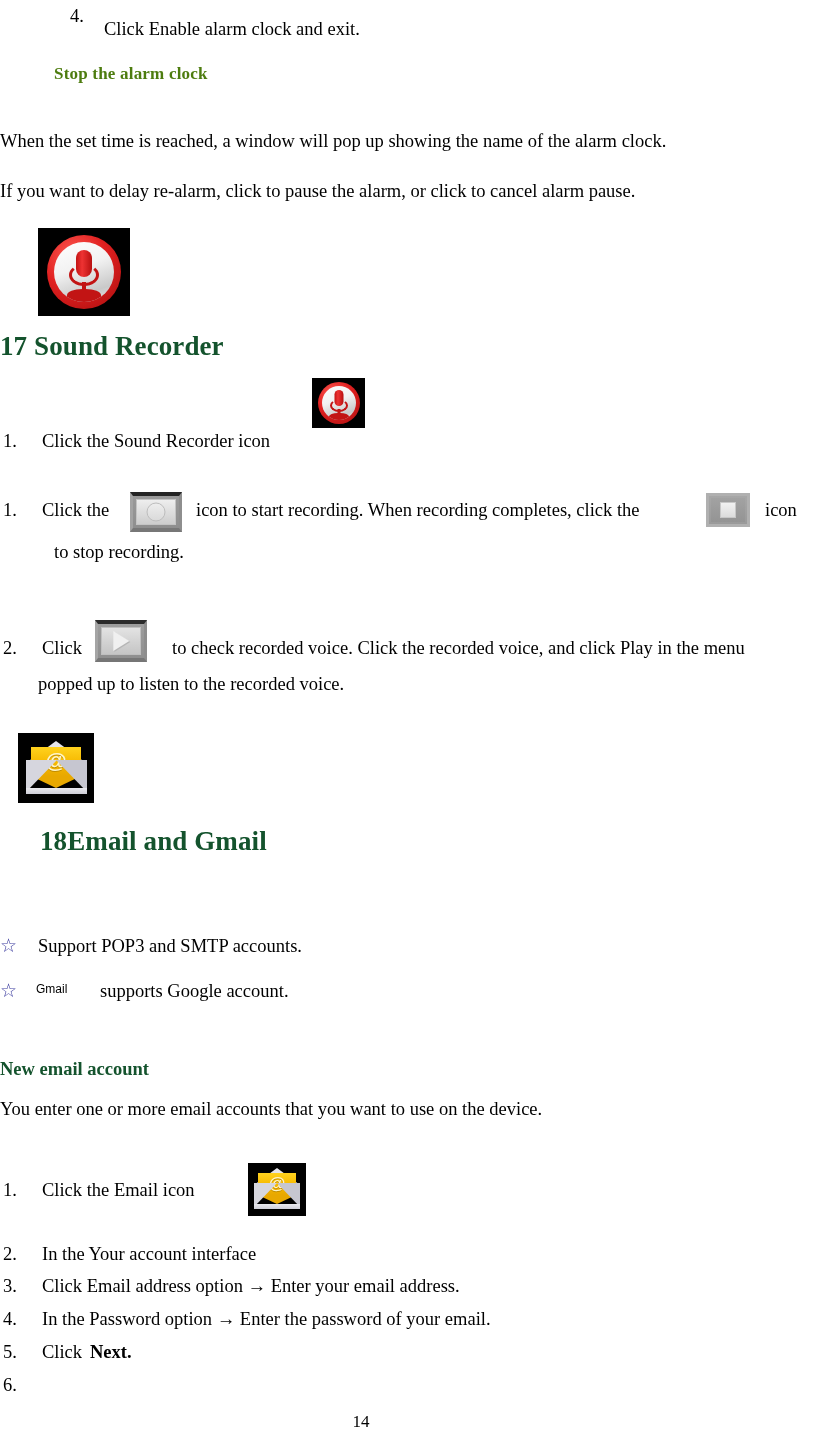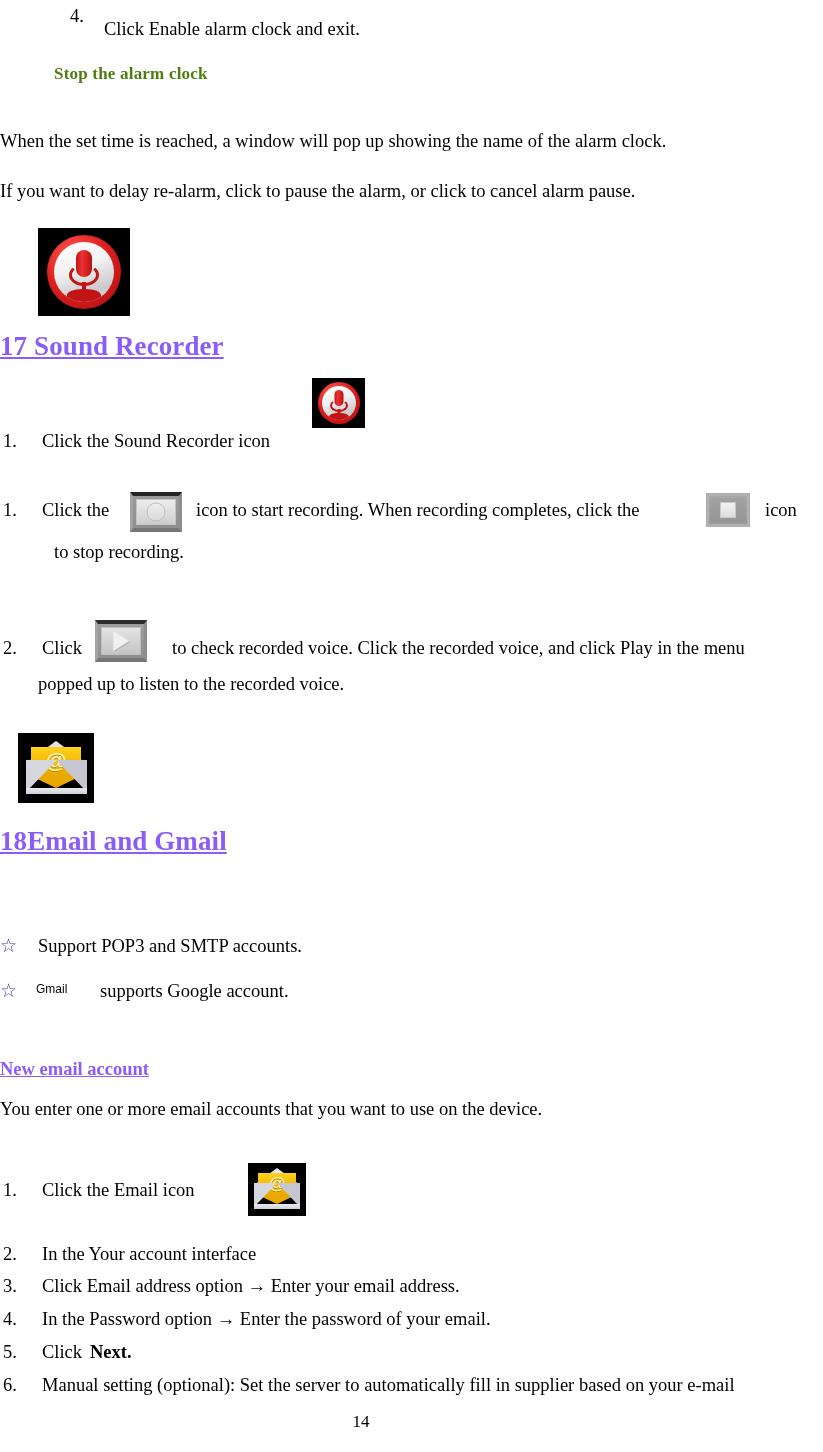--- a/index.html
+++ b/index.html
@@ -40,22 +40,21 @@
   .h-blue {
     position: absolute;
     font-weight: bold;
     color: #4d7c0f;
     font-size: 17px;
     letter-spacing: .2px;
   }
   .h-navy {
     position: absolute;
     font-weight: bold;
-    color: #8b5cf6;
-    text-decoration: underline;
+    color: #14532d;
   }
   .h1-navy {
     font-size: 27px;
     letter-spacing: .1px;
   }
   .h3-navy {
     font-size: 18.5px;
   }
   .star {
     position: absolute;
@@ -315,21 +314,21 @@
 
     <div class="mail-card" style="left:13px; top:14px; width:50px; height:29px;"></div>
     <div class="mail-card-point" style="left:13px; top:43px; border-width:12px 25px 0 25px; border-top-color:#e8a800;"></div>
     <span class="mail-at" style="top:16px; font-size:22px; line-height:24px;">@</span>
 
     <div class="mail-body-left" style="left:8px; top:27px; border-width:0 0 32px 31px; border-left-color:#d6d6de;"></div>
     <div class="mail-body-right" style="left:38px; top:27px; border-width:0 31px 32px 0; border-right-color:#c6c6d0;"></div>
     <div class="mail-bottom" style="left:8px; top:55px; width:61px; height:6px;"></div>
   </div>
 
-  <span class="h-navy h1-navy" style="left:0px; top:826px;">18Email and Gmail</span>
+  <span class="h-navy h1-navy" style="left:0px; top:826px;padding-left:40px;">18Email and Gmail</span>
 
   <span class="star" style="left:0px; top:934px;">☆</span>
   <span class="li-text" style="left:38px; top:934px;">Support POP3 and SMTP accounts.</span>
 
   <span class="star" style="left:0px; top:979px;">☆</span>
   <span class="mono abs" style="left:36px; top:982px;">Gmail</span>
   <span class="li-text" style="left:100px; top:979px;">supports Google account.</span>
 
   <span class="h-navy h3-navy" style="left:0px; top:1059px;">New email account</span>
 
@@ -355,17 +354,16 @@
   <span class="li-text" style="left:42px; top:1274px;">Click Email address option → Enter your email address.</span>
 
   <span class="num" style="left:3px; top:1307px;">4.</span>
   <span class="li-text" style="left:42px; top:1307px;">In the Password option → Enter the password of your email.</span>
 
   <span class="num" style="left:3px; top:1340px;">5.</span>
   <span class="li-text" style="left:42px; top:1340px;">Click</span>
   <span class="li-text bold" style="left:90px; top:1340px;">Next.</span>
 
   <span class="num" style="left:3px; top:1373px;">6.</span>
-  <span class="li-text" style="left:42px; top:1373px;">Manual setting (optional): Set the server to automatically fill in supplier based on your e-mail</span>
 
   <span class="pagenum" style="top:1412px;">14</span>
 
 </div>
 
 </body></html>

